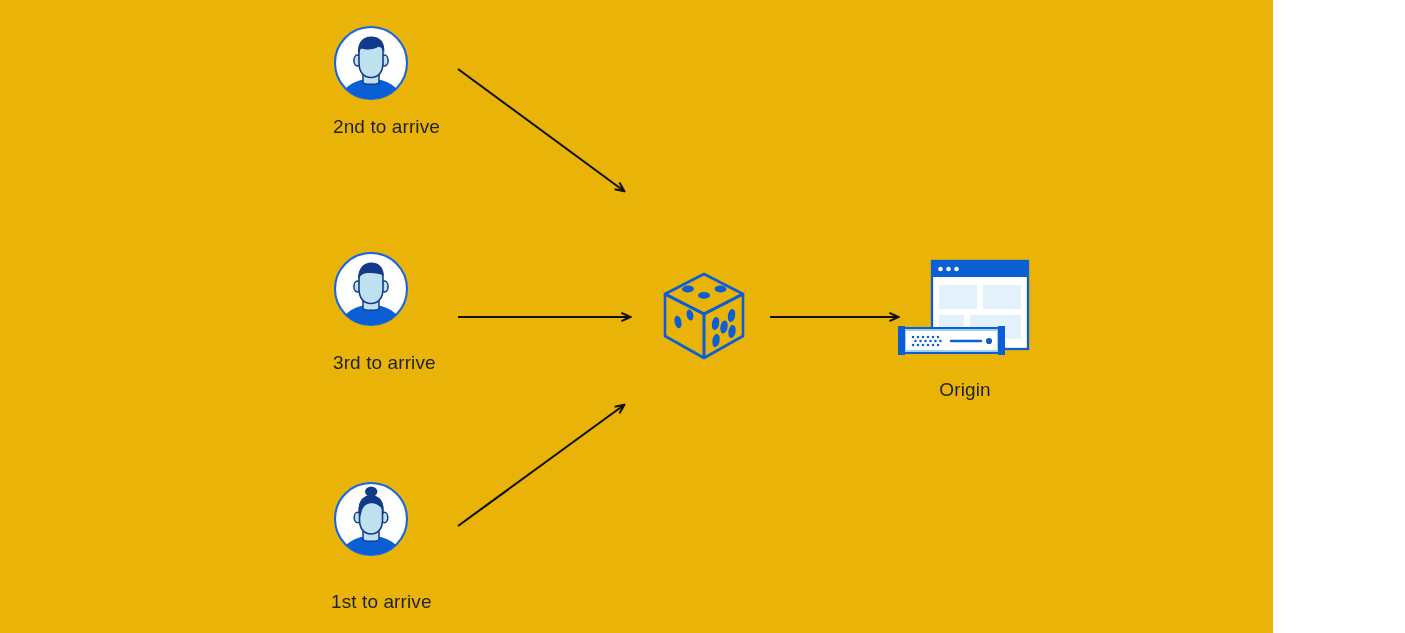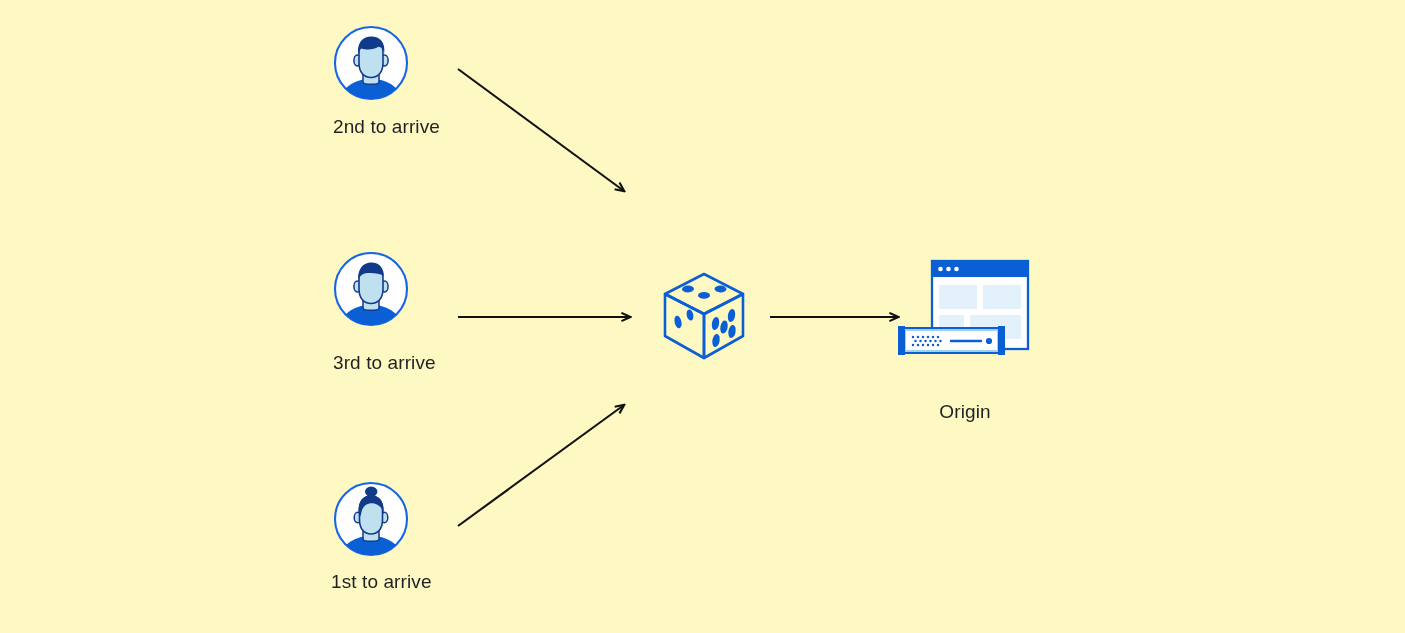--- a/index.html
+++ b/index.html
@@ -1,17 +1,17 @@
 <!DOCTYPE html>
 <html><head>
 <meta charset="utf-8">
 <style>
   html,body{margin:0;padding:0;background:#ffffff;}
   body{width:1405px;height:633px;font-family:"Liberation Sans",sans-serif;overflow:hidden;}
-  #stage{position:relative;width:1405px;height:633px;background:#fef9c3;}
+  #stage{position:relative;width:1273px;height:633px;background:#eab308;}
   .node{position:absolute;}
   .label{
     position:absolute;
     font-family:"Liberation Sans",sans-serif;
     font-size:19px;
     color:#1f2124;
     white-space:nowrap;
     text-align:center;
     letter-spacing:0.1px;
   }
@@ -105,21 +105,21 @@
                  C49.5 48 44.8 53 38 53 C31.2 53 26.5 48 26.5 38.5 Z" fill="#bfe0ef" stroke="#123a8a" stroke-width="1.6"></path>
 
         <ellipse cx="38.2" cy="10.6" rx="6.2" ry="5.2" fill="#123a8a"></ellipse>
 
         <path d="M26.0 34.0 C24.2 22.0 28.8 14.6 38.2 14.6 C47.6 14.6 52.0 22.0 50.4 33.6
                  L48.4 27.0 C45.0 23.0 41.0 21.6 36.4 22.4 C32.0 23.2 29.0 26.4 28.0 33.4 Z" fill="#123a8a"></path>
         <path d="M27.6 22.0 C28.8 28.6 28.2 32.6 27.2 35.6 C25.0 31.2 25.2 25.4 27.6 22.0 Z" fill="#123a8a"></path>
       </g>
     </svg>
   </div>
-  <div class="label" style="left:331px;top:571px;width:76px;text-align:right;">1st to arrive</div>
+  <div class="label" style="left:331px;top:591px;width:76px;text-align:right;">1st to arrive</div>
 
   <div class="node" style="left:658px;top:268px;">
     <svg width="92" height="96" viewBox="0 0 92 96">
       <g fill="none" stroke="#0b5fd4" stroke-width="2.6" stroke-linejoin="round" stroke-linecap="round">
 
         <path d="M46 6 L85 26 L46 46 L7 26 Z"></path>
 
         <path d="M7 26 L46 46 L46 90 L7 68 Z"></path>
 
         <path d="M85 26 L85 68 L46 90 L46 46 Z"></path>
@@ -182,15 +182,15 @@
           <circle cx="30" cy="90" r="1.25"></circle>
             <circle cx="35" cy="90" r="1.25"></circle>
           <circle cx="40" cy="90" r="1.25"></circle>
             <circle cx="45" cy="90" r="1.25"></circle>
         </g>
         <line x1="58" y1="86" x2="88" y2="86" stroke="#0b5fd4" stroke-width="2.4" stroke-linecap="round"></line>
         <circle cx="96" cy="86" r="3.1" fill="#0b5fd4"></circle>
       </g>
     </svg>
   </div>
-  <div class="label" style="left:905px;top:379px;width:120px;margin-top:22px;">Origin</div>
+  <div class="label" style="left:905px;top:379px;width:120px;">Origin</div>
 
 </div>
 
 </body></html>

